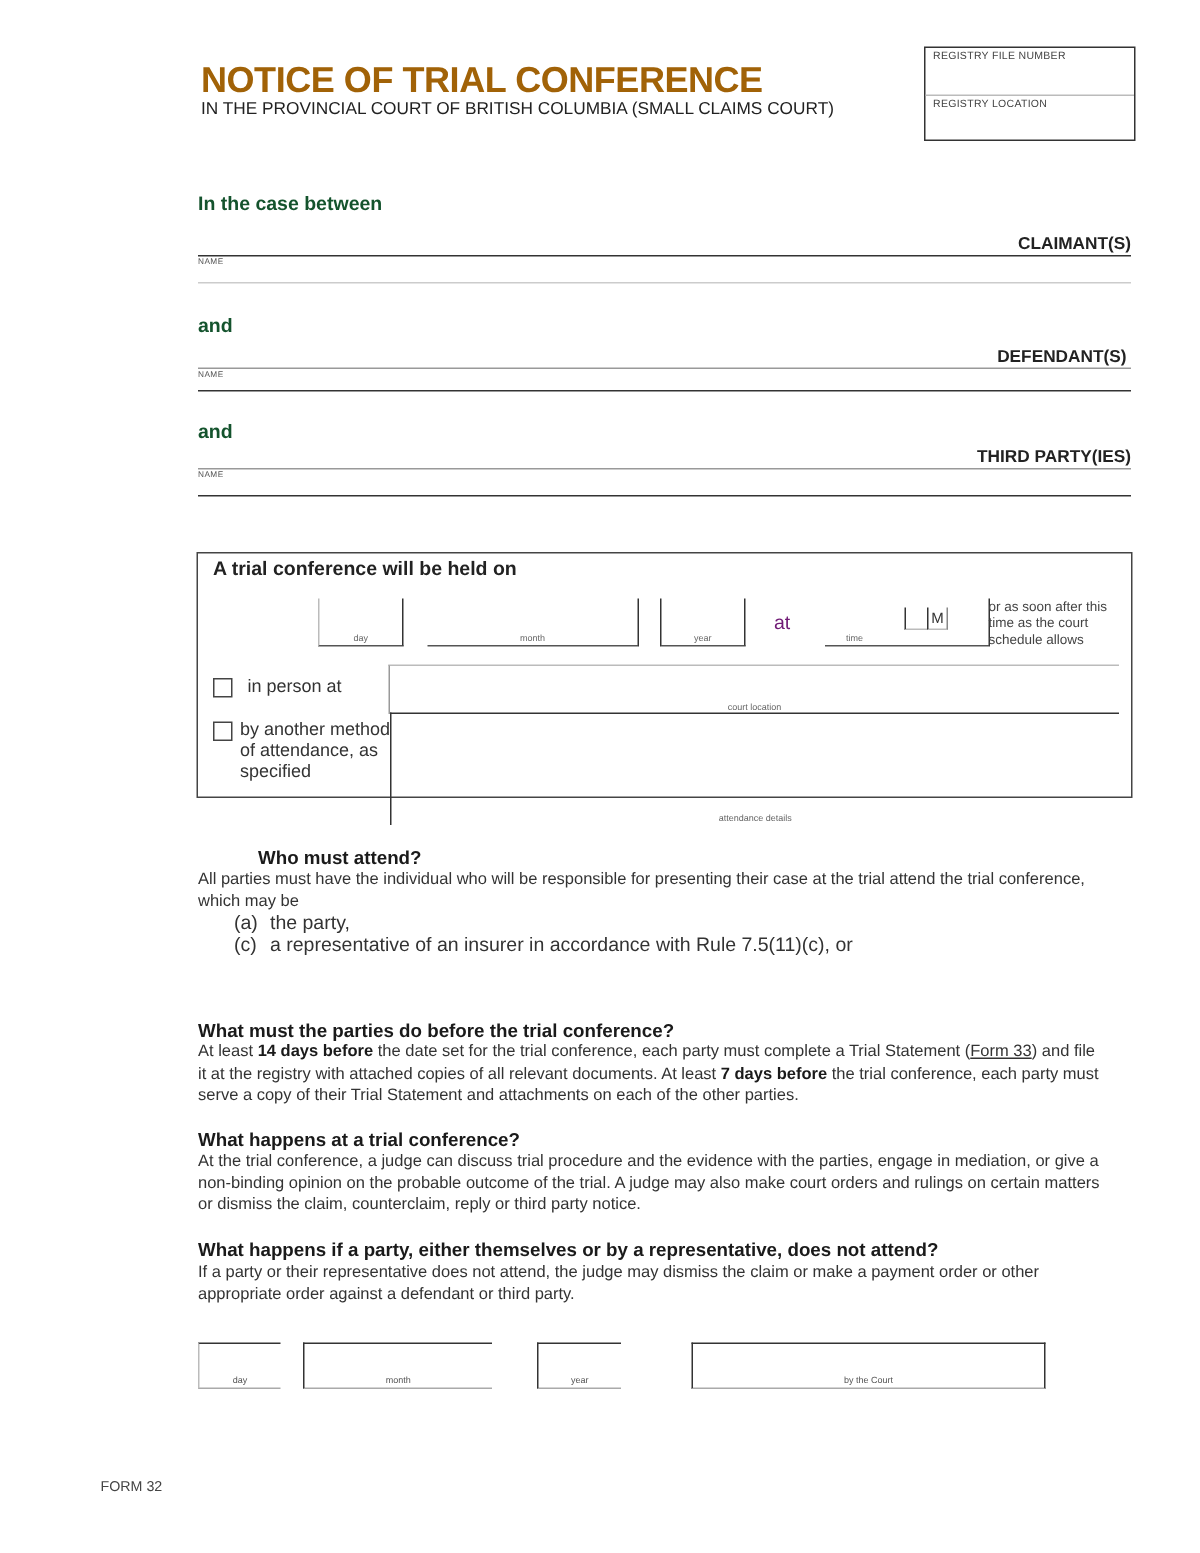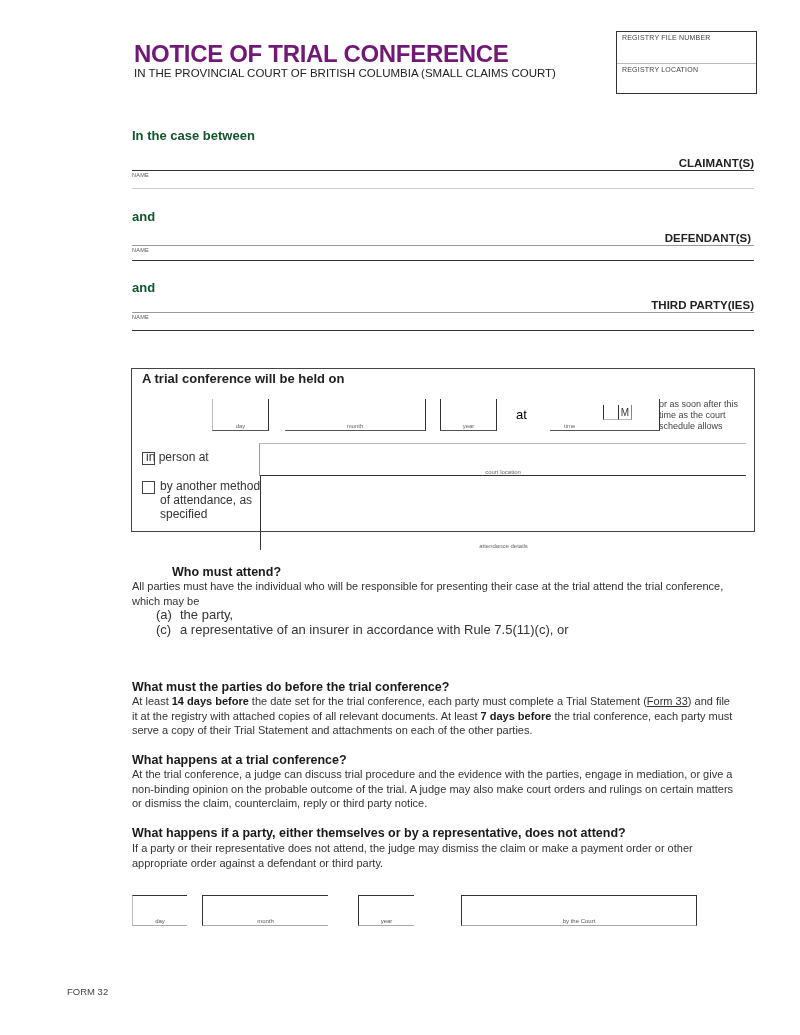--- a/index.html
+++ b/index.html
@@ -7,36 +7,36 @@
     body { position: relative; font-family: "Liberation Sans", sans-serif; color: #1a1a1a; overflow: hidden; }
     .abs { position: absolute; }
 
     
     .registry-box { left: 616px; top: 31px; width: 141px; height: 63px; border: 1px solid #333; }
     .registry-box .divider { position: absolute; left: 0; right: 0; top: 31px; border-top: 1px solid #bbb; }
     .tiny { font-size: 7px; color: #444; letter-spacing: 0.2px; font-family: "Liberation Sans", sans-serif; }
     .registry-label1 { left: 5px; top: 2px; }
     .registry-label2 { left: 5px; top: 34px; }
 
-    .title { left: 134px; top: 40px; font-size: 24px; font-weight: bold; letter-spacing: -0.3px; color: #701a75; }
+    .title { left: 134px; top: 40px; font-size: 24px; font-weight: bold; letter-spacing: -0.3px; color: #a16207; }
     .subtitle { left: 134px; top: 67px; font-size: 11.5px; color: #222; }
 
     .section-label { font-size: 13px; font-weight: bold; color: #14532d; }
     .party-role { font-size: 11.5px; font-weight: bold; color: #222; text-align: right; right: 46px; }
     .line-dark { border-top: 1.5px solid #333; }
     .line-light { border-top: 1px solid #ccc; }
     .line-mid { border-top: 1.5px solid #999; }
     .name-label { font-size: 5.5px; color: #555; letter-spacing: 0.3px; }
 
     
     .trial-box { left: 131px; top: 368px; width: 624px; height: 164px; border: 1px solid #444; }
     .trial-heading { left: 10px; top: 2px; font-size: 13px; font-weight: bold; color: #222; }
     .field { position: absolute; }
     .field .cap { position: absolute; bottom: 1px; left: 0; right: 0; text-align: center; font-size: 6px; color: #666; }
-    .at-label { font-size: 13px; color: #000000; }
+    .at-label { font-size: 13px; color: #701a75; }
     .soon-text { font-size: 9px; color: #444; line-height: 11px; }
     .checkbox { width: 13px; height: 13px; border: 1px solid #444; background: #fff; }
     .opt-text { font-size: 12px; color: #333; line-height: 14px; }
 
     .h2 { font-size: 12.5px; font-weight: bold; color: #1a1a1a; }
     .para { font-size: 11px; color: #333; line-height: 14.5px; }
     .para b { color: #1a1a1a; }
     .para a { color: #333; text-decoration: underline; }
     .list-item { font-size: 13px; color: #333; line-height: 14.5px; }
     .list-item .lbl { display: inline-block; width: 24px; }
@@ -93,21 +93,21 @@
     <div class="abs" style="left:53px; top:6px; width:15px; height:15px; border-left:1.5px solid #333; border-bottom:1px solid #bbb;"></div>
     <div class="abs" style="left:68px; top:6px; width:14px; height:15px; border-left:1.5px solid #333; border-right:1px solid #888; border-bottom:1px solid #bbb; font-size:10px; text-align:center; line-height:15px; color:#333;">M</div>
   </div>
   <div class="abs soon-text" style="left:527px; top:30px;">
     <div>or as soon after this</div>
     <div>time  as the court</div>
     <div>schedule allows</div>
   </div>
 
   <div class="abs checkbox" style="left:10px; top:83px;"></div>
-  <div class="abs opt-text" style="left:14px; top:81px;">in person at</div>
+  <div class="abs opt-text" style="left:33px; top:81px;">in person at</div>
   <div class="field" style="left:127px; top:74px; width:487px; height:33px; border-left:1px solid #999; border-top:1px solid #bbb;">
     <span class="cap">court location</span>
   </div>
 
   <div class="abs checkbox" style="left:10px; top:112px;"></div>
   <div class="abs opt-text" style="left:28px; top:110px;">
     <div>by another method</div>
     <div>of attendance, as</div>
     <div>specified</div>
   </div>

